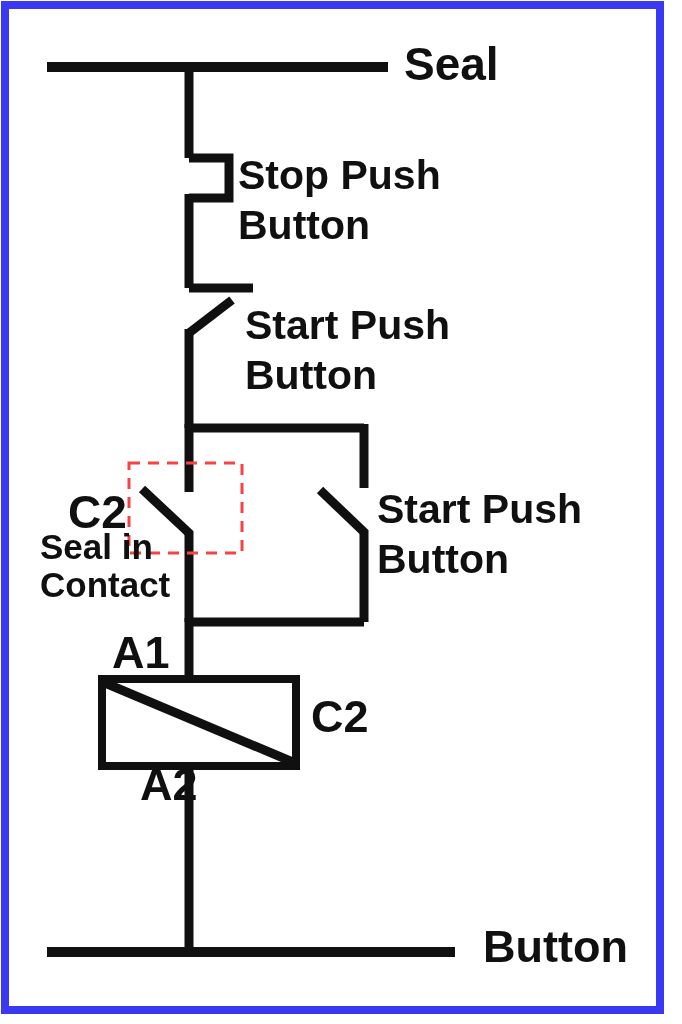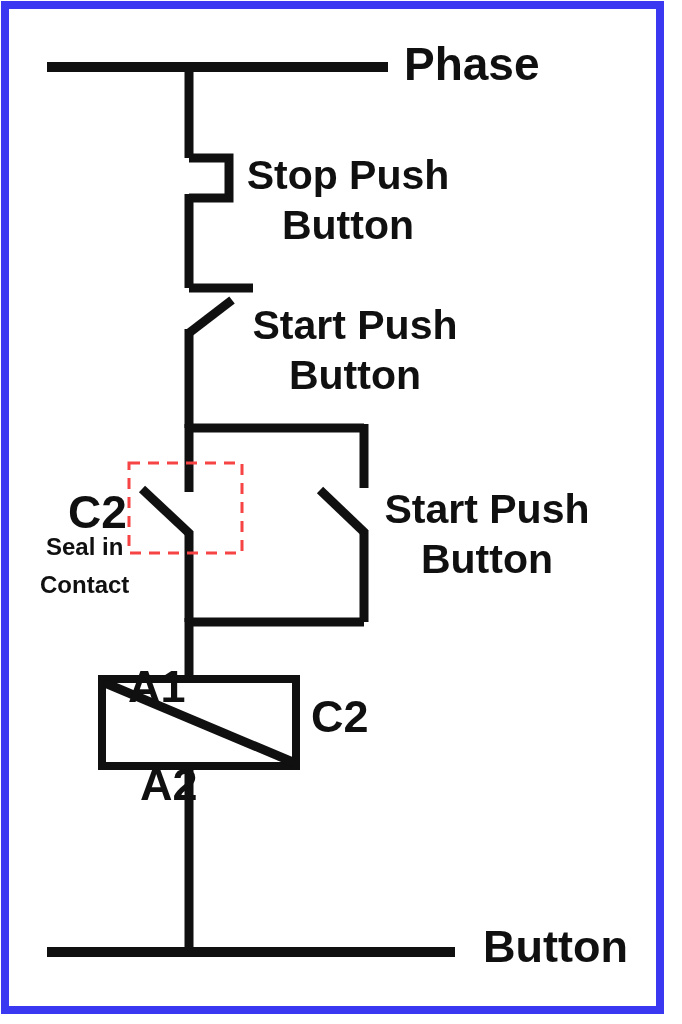--- a/index.html
+++ b/index.html
@@ -31,32 +31,32 @@
   .coil{fill:#ffffff;stroke-width:8;}
   .hl{stroke:var(--highlight);stroke-width:3;fill:none;stroke-dasharray:11 8;}
   .lbl{
     position:absolute;
     font-weight:bold;
     white-space:pre-line;
     line-height:1.0;
     color:#101010;
     letter-spacing:0;
   }
-  .lbl.center{text-align:center;}
+  .lbl.center{text-align:left;}
   .f46{font-size:46px;}
   .f45{font-size:45px;}
   .f41{font-size:41px;line-height:50px;}
-  .f35{font-size:24px;line-height:38px;text-align:center;}
+  .f35{font-size:35px;line-height:38px;}
   .phase-label   {left:404px;top:41px;}
   .stop-label    {left:238px;top:150px;width:220px;}
   .start1-label  {left:245px;top:300px;width:220px;}
   .start2-label  {left:377px;top:484px;width:220px;}
   .c2seal-label  {left:68px; top:489px;}
   .sealin-label  {left:40px; top:528px;}
-  .a1-label      {left:128px;top:630px;margin-top:34px;}
+  .a1-label      {left:112px;top:630px;}
   .coilc2-label  {left:311px;top:694px;}
   .a2-label      {left:140px;top:762px;}
   .neutral-label {left:483px;top:924px;}
 </style>
 </head>
 <body>
 
 <div class="stage">
 
   <svg class="circuit" width="682" height="1024" viewBox="0 0 682 1024">
@@ -89,21 +89,21 @@
     <rect class="w coil" x="102" y="679" width="194" height="87"></rect>
     <path class="w" d="M105 683 L295 763"></path>
 
     <path class="w" d="M189 766 V953"></path>
 
     <path class="w rail" d="M47 952 H455"></path>
 
     <rect class="hl" x="129" y="463" width="113" height="90"></rect>
   </svg>
 
-  <div class="lbl f46 phase-label">Phase</div>
+  <div class="lbl f46 phase-label">Seal</div>
 
   <div class="lbl f41 center stop-label">Stop Push
 Button</div>
 
   <div class="lbl f41 center start1-label">Start Push
 Button</div>
 
   <div class="lbl f41 center start2-label">Start Push
 Button</div>
 

